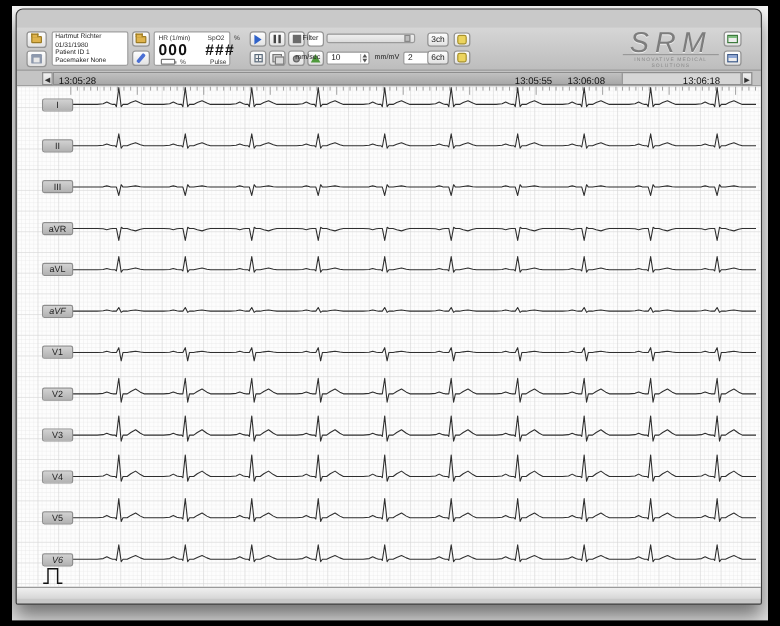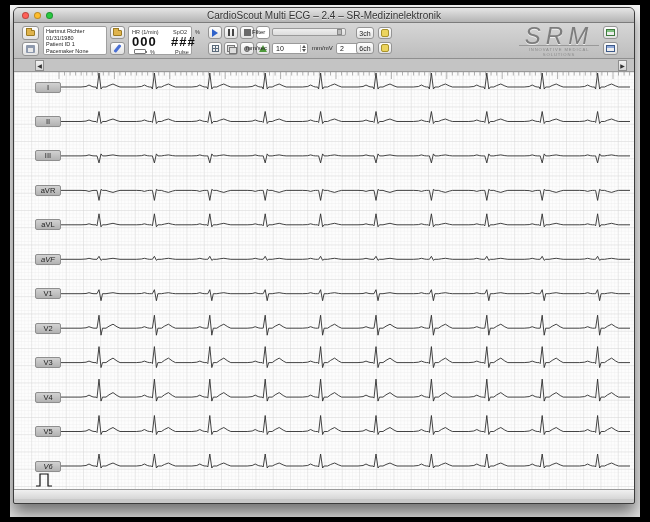--- a/index.html
+++ b/index.html
@@ -108,26 +108,20 @@
   
   #hscroll { position:absolute; left:0; top:481px; width:100%; height:10px; border-top:1px solid #9a9a9a;
              background:linear-gradient(#f0f0f0,#d6d6d6); }
 </style>
 </head>
 <body>
 
 <div id="desktop">
 <div id="window">
 
-  <div id="titlebar">
-    <span class="tl red"></span>
-    <span class="tl yel"></span>
-    <span class="tl grn"></span>
-    <div id="title">CardioScout Multi ECG – 2.4 – SR-Medizinelektronik</div>
-  </div>
 
   <div id="toolbar">
 
     <div class="tbtn b-l1">
           <span class="icon-folder"></span>
         </div>
     <div class="tbtn b-l2">
           <span class="icon-disk"></span>
         </div>
 
@@ -224,20 +218,27 @@
     <div class="tbtn rb1">
           <span class="icon-winG"></span>
         </div>
     <div class="tbtn rb2">
           <span class="icon-winB"></span>
         </div>
   </div>
 
   <div id="timeline">
     <div class="tl-arrow" id="tl-left">◀</div>
+    <div id="tl-track">
+      <div id="tl-thumb"></div>
+      <span class="ttime t1">13:05:28</span>
+      <span class="ttime t2">13:05:55</span>
+      <span class="ttime t3">13:06:08</span>
+      <span class="ttime t4">13:06:18</span>
+    </div>
     <div class="tl-arrow" id="tl-right">▶</div>
   </div>
 
   <div id="ecg-area">
     <svg id="ecg-svg" width="622" height="417" xmlns="http://www.w3.org/2000/svg">
       <defs>
         <pattern id="gridSmall" width="3.45" height="3.45" patternUnits="userSpaceOnUse">
           <path d="M3.45 0H0V3.45" fill="none" stroke="#e9e9e9" stroke-width="0.6"></path>
         </pattern>
         <pattern id="gridBig" width="17.25" height="17.25" patternUnits="userSpaceOnUse">

